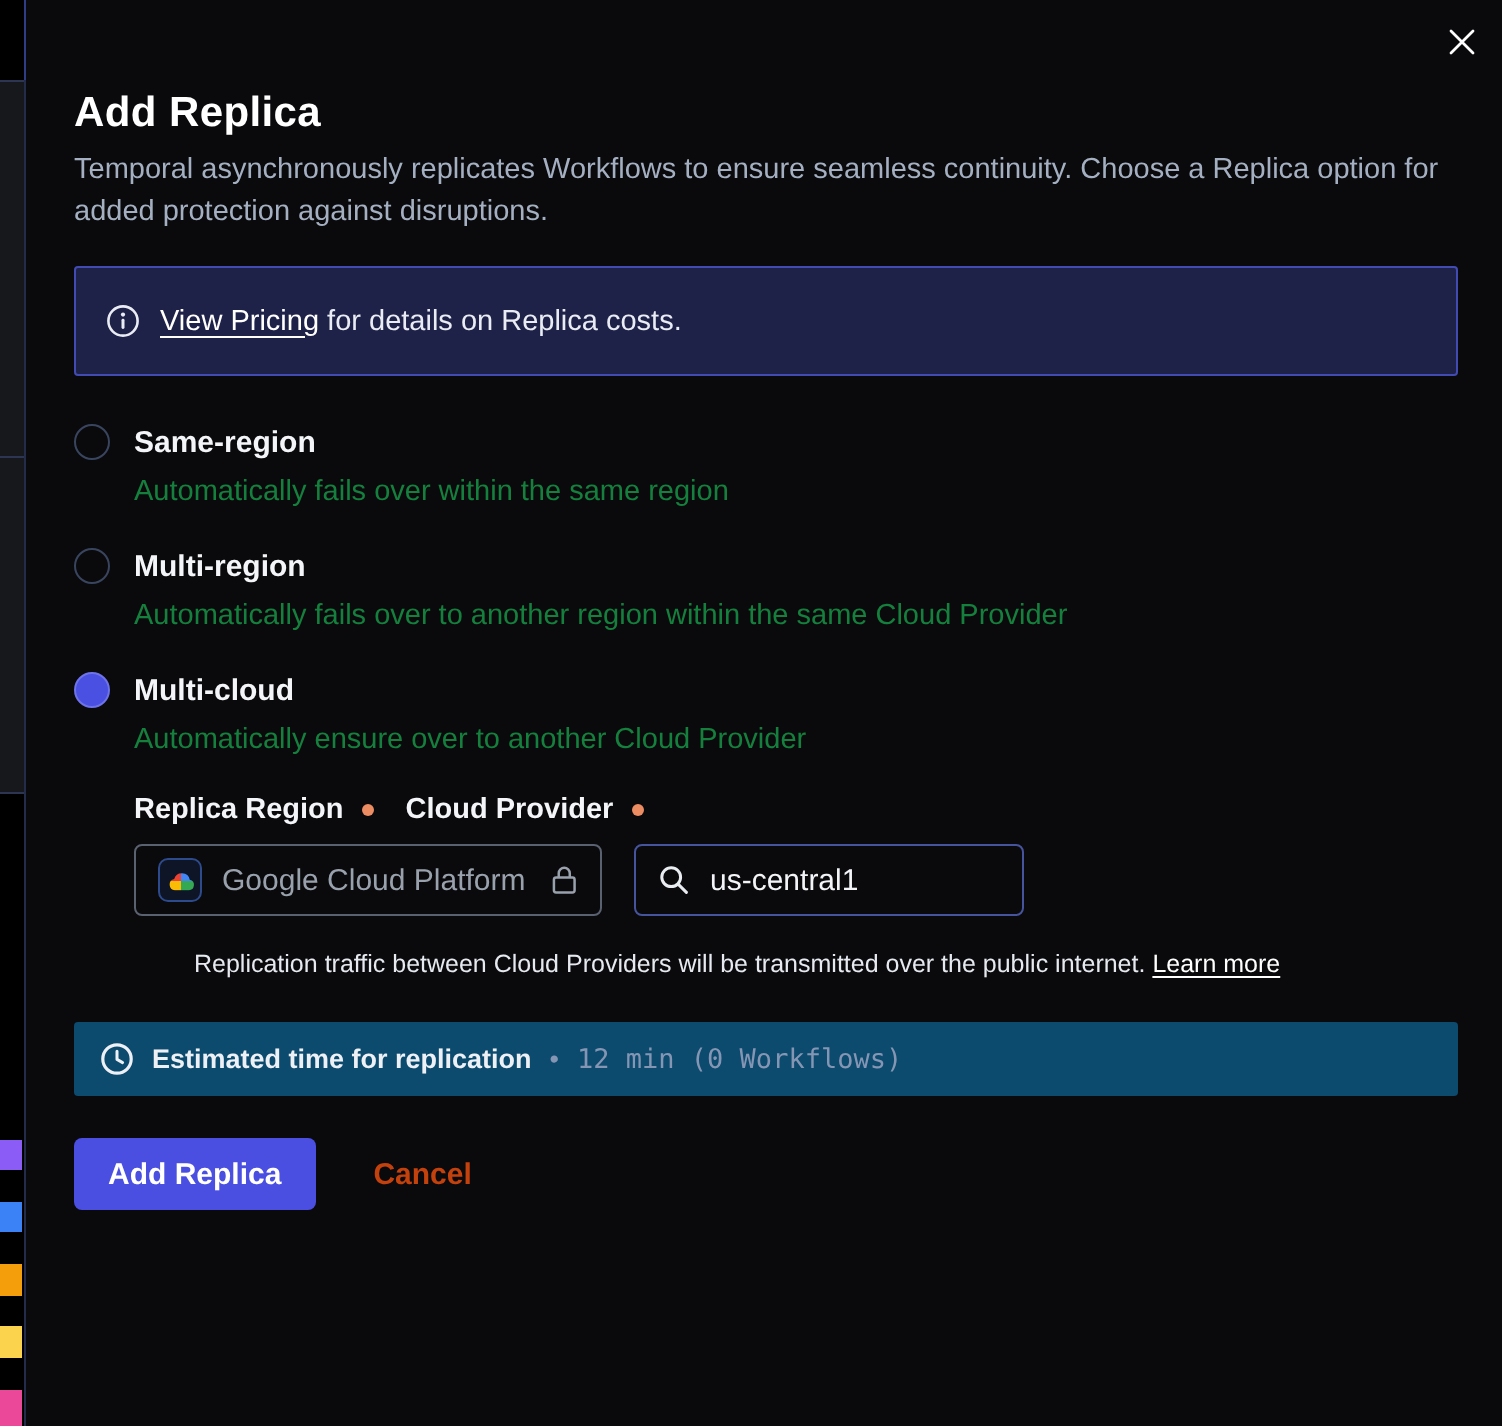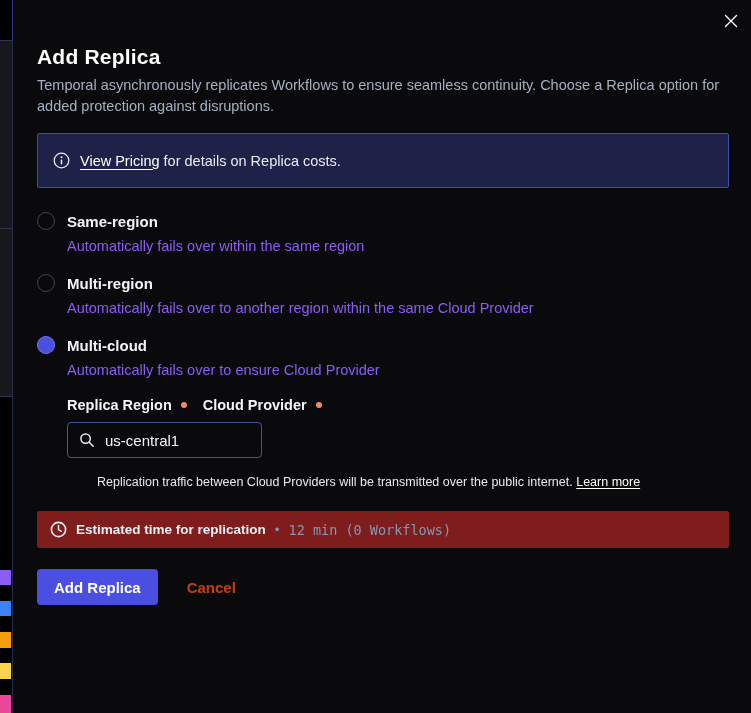--- a/index.html
+++ b/index.html
@@ -27,40 +27,40 @@
   .banner-text{font-size:14.5px;color:#e9ecf3;}
   .banner-text a{color:#fff;text-decoration:underline;text-underline-offset:3px;}
 
   .options{margin-top:24px;}
   .option{margin-top:19px;}
   .option:first-child{margin-top:0;}
   .opt-row{display:flex;align-items:center;gap:12px;height:18px;cursor:pointer;}
   .radio{width:18px;height:18px;border-radius:50%;box-sizing:border-box;border:1.5px solid #39455f;flex:0 0 18px;}
   .radio.selected{background:#4a50e2;border:1.5px solid #6e73ea;}
   .opt-label{font-size:15px;font-weight:700;color:#f3f5f8;}
-  .opt-desc{margin:7px 0 0 30px;font-size:14.5px;line-height:18px;color:#8b5cf6;}
+  .opt-desc{margin:7px 0 0 30px;font-size:14.5px;line-height:18px;color:#15803d;}
 
   .form{margin:17px 0 0 30px;}
   .labels-row,.fields-row{display:flex;gap:16px;}
   .lbl{display:flex;align-items:center;gap:9px;height:18px;font-size:14.5px;font-weight:700;color:#f3f5f8;}
   .req-dot{width:6px;height:6px;border-radius:50%;background:#ec8c62;display:inline-block;}
   .fields-row{margin-top:8px;}
   .field{height:36px;box-sizing:border-box;border-radius:4px;display:flex;align-items:center;
          gap:10px;padding:0 11px;background:#0a0a0c;}
   .field.provider{width:234px;border:1px solid #5a6170;color:#99a1ac;cursor:not-allowed;}
   .field.region{width:195px;border:1px solid #46549e;color:#f2f4f8;cursor:text;}
   .field-value{font-size:15px;white-space:nowrap;}
   .gcp-chip{width:22px;height:22px;border-radius:5px;border:1px solid #2c4a8c;background:#0d1526;
             display:grid;place-items:center;box-sizing:border-box;flex:0 0 22px;}
   .lock{margin-left:2px;}
 
   .note{margin:16px 0 0 30px;font-size:12.5px;line-height:16px;color:#e6eaf0;}
   .note a{color:#fff;text-decoration:underline;text-underline-offset:2px;}
 
-  .estimate{margin-top:21px;height:37px;background:#7f1d1d;border-radius:2px;display:flex;
+  .estimate{margin-top:21px;height:37px;background:#0c4a6e;border-radius:2px;display:flex;
             align-items:center;gap:9px;padding:0 13px;box-sizing:border-box;}
   .est-label{font-size:13.5px;font-weight:700;color:#edf0f5;}
   .est-sep{color:#8496b3;font-size:13.5px;}
   .est-value{font-family:"DejaVu Sans Mono","Liberation Mono",monospace;font-size:13.5px;color:#8496b3;}
 
   .actions{margin-top:21px;display:flex;align-items:center;gap:27px;}
   .btn-primary{height:36px;padding:0 17px;background:#4a4fe2;border:none;border-radius:4px;
                color:#fff;font-size:15px;font-weight:700;font-family:inherit;cursor:pointer;}
   .btn-ghost{height:36px;padding:0 2px;background:none;border:none;color:#c2410c;font-size:15px;
              font-weight:700;font-family:inherit;cursor:pointer;}
@@ -124,34 +124,56 @@
           <span class="opt-label">Multi-region</span>
         </div>
         <div class="opt-desc">Automatically fails over to another region within the same Cloud Provider</div>
       </div>
 
       <div class="option">
         <div class="opt-row">
           <span class="radio selected"></span>
           <span class="opt-label">Multi-cloud</span>
         </div>
-        <div class="opt-desc">Automatically fails over to ensure Cloud Provider</div>
+        <div class="opt-desc">Automatically ensure over to another Cloud Provider</div>
 
         <div class="form">
           <div class="labels-row">
             <div class="lbl">
               <span>Replica Region</span>
               <span class="req-dot"></span>
             </div>
             <div class="lbl col-a" style="width:234px;">
               <span>Cloud Provider</span>
               <span class="req-dot"></span>
             </div>
           </div>
           <div class="fields-row">
+            <div class="field provider">
+              <span class="gcp-chip">
+                <svg width="15" height="11" viewBox="0 0 24 18">
+                  <defs>
+                      <clipPath id="cloudClip">
+                    <path d="M7 16.5 a4.6 4.6 0 0 1 -0.6 -9.1 A6.6 6.6 0 0 1 19.2 8 a4.3 4.3 0 0 1 -1.1 8.5 z"></path>
+                  </clipPath>
+                    </defs>
+                  <g clip-path="url(#cloudClip)">
+                    <rect x="0" y="0" width="12" height="9" fill="#ea4335"></rect>
+                    <rect x="12" y="0" width="12" height="9" fill="#4285f4"></rect>
+                    <rect x="0" y="9" width="12" height="9" fill="#fbbc05"></rect>
+                    <rect x="12" y="9" width="12" height="9" fill="#34a853"></rect>
+                  </g>
+                </svg>
+              </span>
+              <span class="field-value">Google Cloud Platform</span>
+              <svg class="lock" width="16" height="18" viewBox="0 0 16 18">
+                <rect x="2.2" y="7.6" width="11.6" height="8.4" rx="1.2" fill="none" stroke="#99a1ac" stroke-width="1.4"></rect>
+                <path d="M4.9 7.6 V5.2 a3.1 3.1 0 0 1 6.2 0 V7.6" fill="none" stroke="#99a1ac" stroke-width="1.4"></path>
+              </svg>
+            </div>
             <div class="field region">
               <svg width="16" height="16" viewBox="0 0 16 16">
                 <circle cx="6.6" cy="6.6" r="4.7" fill="none" stroke="#e9ecf1" stroke-width="1.5"></circle>
                 <path d="M10.2 10.2 L14.2 14.2" stroke="#e9ecf1" stroke-width="1.5" stroke-linecap="round"></path>
               </svg>
               <span class="field-value">us-central1</span>
             </div>
           </div>
           <p class="note"><span>Replication traffic between Cloud Providers will be transmitted over the public internet. </span><a href="#">Learn more</a></p>
         </div>

